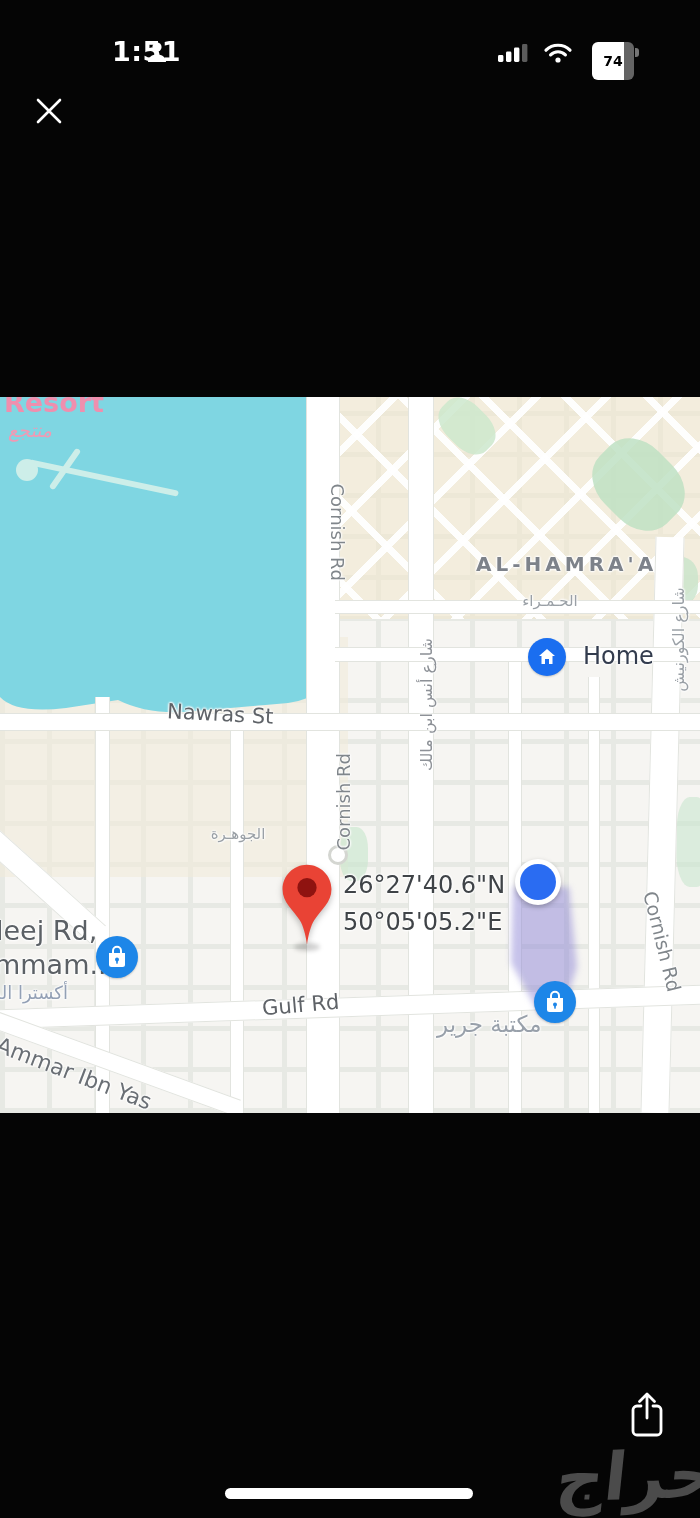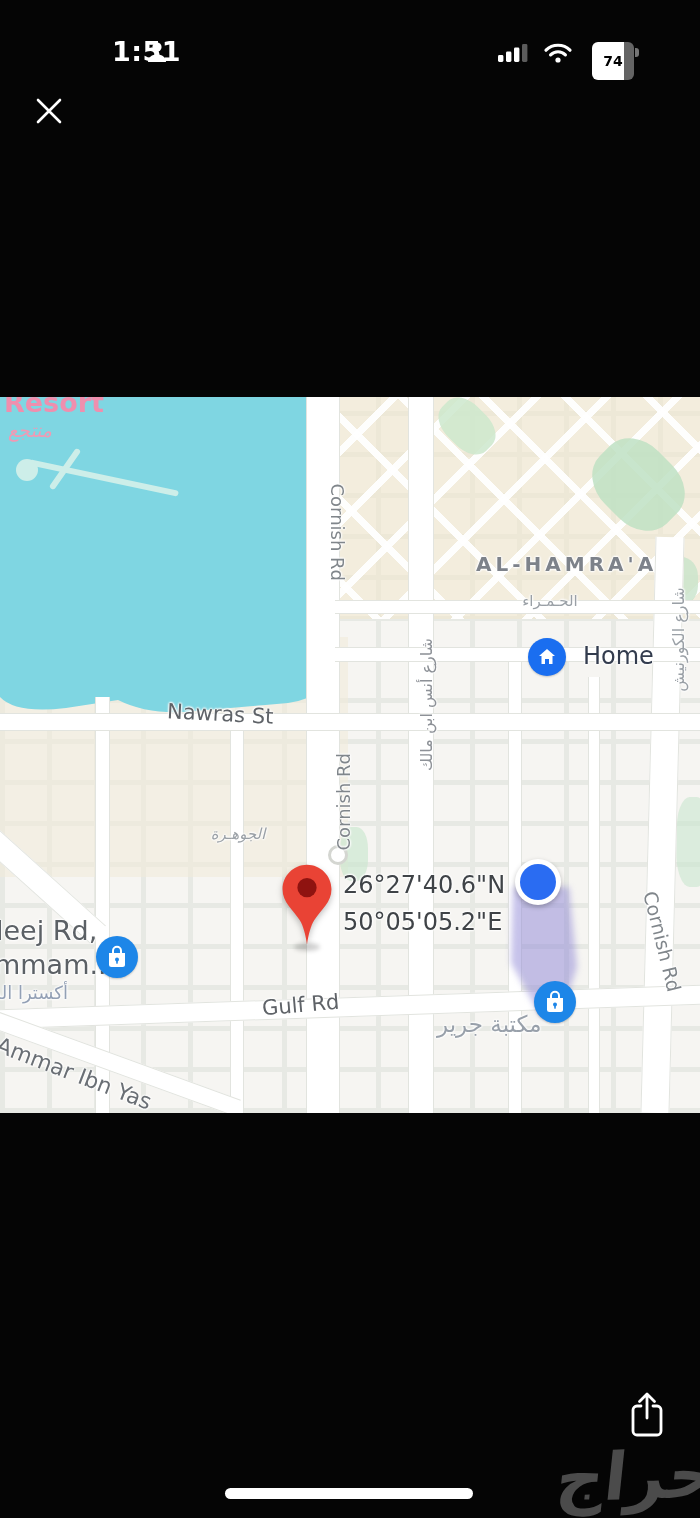--- a/index.html
+++ b/index.html
@@ -75,21 +75,21 @@
   .lbl-resort-ar{left:8px;top:22px;color:#f09ab4;font-size:19px;text-shadow:none;font-style:italic;}
   .lbl-cornish-top{left:290px;top:123px;width:94px;text-align:center;transform:rotate(90deg);font-size:18px;color:#80868b;}
   .lbl-cornish-mid{left:296px;top:396px;width:94px;text-align:center;transform:rotate(-90deg);font-size:18px;color:#80868b;}
   .lbl-cornish-right{left:612px;top:532px;width:100px;text-align:center;transform:rotate(76deg);font-size:19px;color:#80868b;}
   .lbl-cornish-ar{left:616px;top:233px;width:124px;text-align:center;transform:rotate(-90deg);font-size:16px;color:#9aa0a6;}
   .lbl-anas-ar{left:340px;top:298px;width:172px;text-align:center;transform:rotate(-90deg);font-size:16px;color:#8d9197;}
   .lbl-nawras{left:167px;top:305px;font-size:21px;transform:rotate(3deg);}
   .lbl-hamraa{left:476px;top:155px;}
   .lbl-hamraa-ar{left:500px;top:195px;width:100px;text-align:center;}
   .lbl-jawharah{left:127px;top:400px;}
-  .lbl-jawharah-ar{left:196px;top:428px;width:84px;text-align:center;font-style:italic;}
+  .lbl-jawharah-ar{left:196px;top:428px;width:84px;text-align:center;}
   .lbl-khaleej1{left:-4px;top:518px;font-size:27px;color:#5b6065;}
   .lbl-khaleej2{left:-6px;top:552px;font-size:27px;color:#5b6065;}
   .lbl-khaleej-ar{left:-34px;top:585px;font-size:18px;color:#93a0b5;direction:rtl;}
   .lbl-gulf{left:262px;top:596px;font-size:21px;transform:rotate(-5deg);}
   .lbl-jarir{left:344px;top:580px;font-size:26px;color:#5b6065;}
   .lbl-jarir-ar{left:437px;top:614px;font-size:23px;color:#98a0aa;}
   .lbl-ammar{left:-8px;top:664px;font-size:22px;color:#6a6f75;transform:rotate(21deg);}
   .lbl-home{left:583px;top:245px;font-size:24px;color:#333c4e;font-weight:500;}
   .lbl-coord{left:343px;top:470px;font-size:24px;color:#3f4347;line-height:37px;}
 

